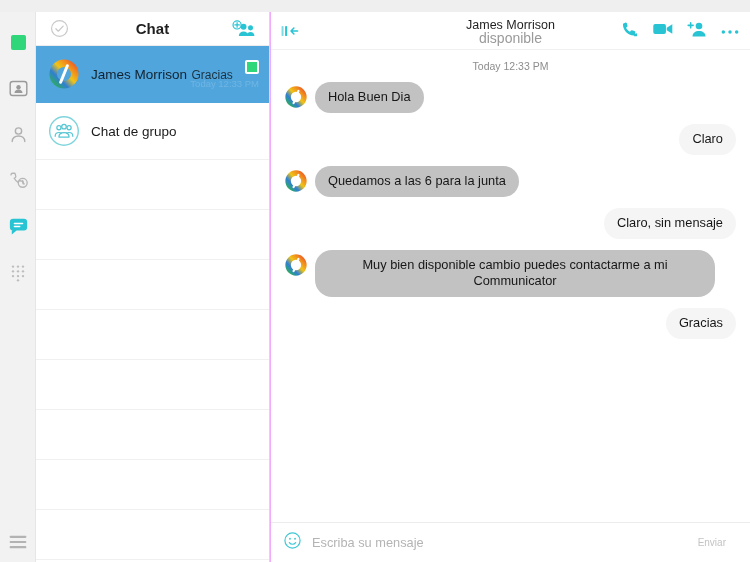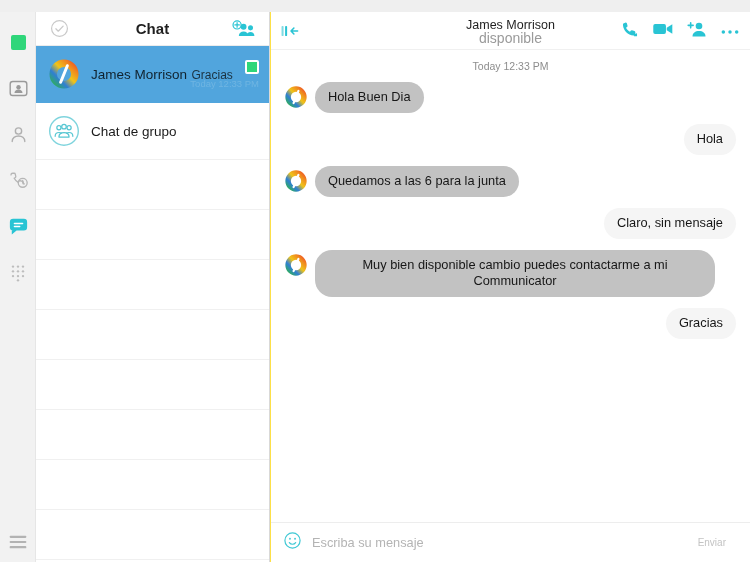--- a/index.html
+++ b/index.html
@@ -5,21 +5,21 @@
   * { box-sizing: border-box; margin: 0; padding: 0; }
   html, body {
     width: 750px; height: 562px;
     font-family: "Liberation Sans", sans-serif;
     background: #ffffff;
     overflow: hidden;
   }
   .app {
     position: relative;
     width: 750px; height: 562px;
-    background: #fde047;
+    background: #f0abfc;
     text-decoration: underline;
   }
 
   
   .top-strip {
     position: absolute; top: 0; left: 0;
     width: 750px; height: 12px;
     background: #efefef;
   }
 
@@ -399,21 +399,21 @@
               </linearGradient>
             </defs>
             <circle cx="16" cy="16" r="11.5" fill="none" stroke="url(#mg1)" stroke-width="8"></circle>
             <path d="M16 6.5 L16 25.5" stroke="#ffffff" stroke-width="3.2" stroke-linecap="round" transform="rotate(22 16 16)"></path>
           </svg>
         </span>
         <span class="bubble">Hola Buen Dia</span>
       </div>
 
       <div class="msg-row out">
-        <span class="bubble">Hola</span>
+        <span class="bubble">Claro</span>
       </div>
 
       <div class="msg-row in">
         <span class="msg-avatar">
           <svg width="22" height="22" viewBox="0 0 32 32">
             <circle cx="16" cy="16" r="11.5" fill="none" stroke="url(#mg1)" stroke-width="8"></circle>
             <path d="M16 6.5 L16 25.5" stroke="#ffffff" stroke-width="3.2" stroke-linecap="round" transform="rotate(22 16 16)"></path>
           </svg>
         </span>
         <span class="bubble">Quedamos a las 6 para la junta</span>

